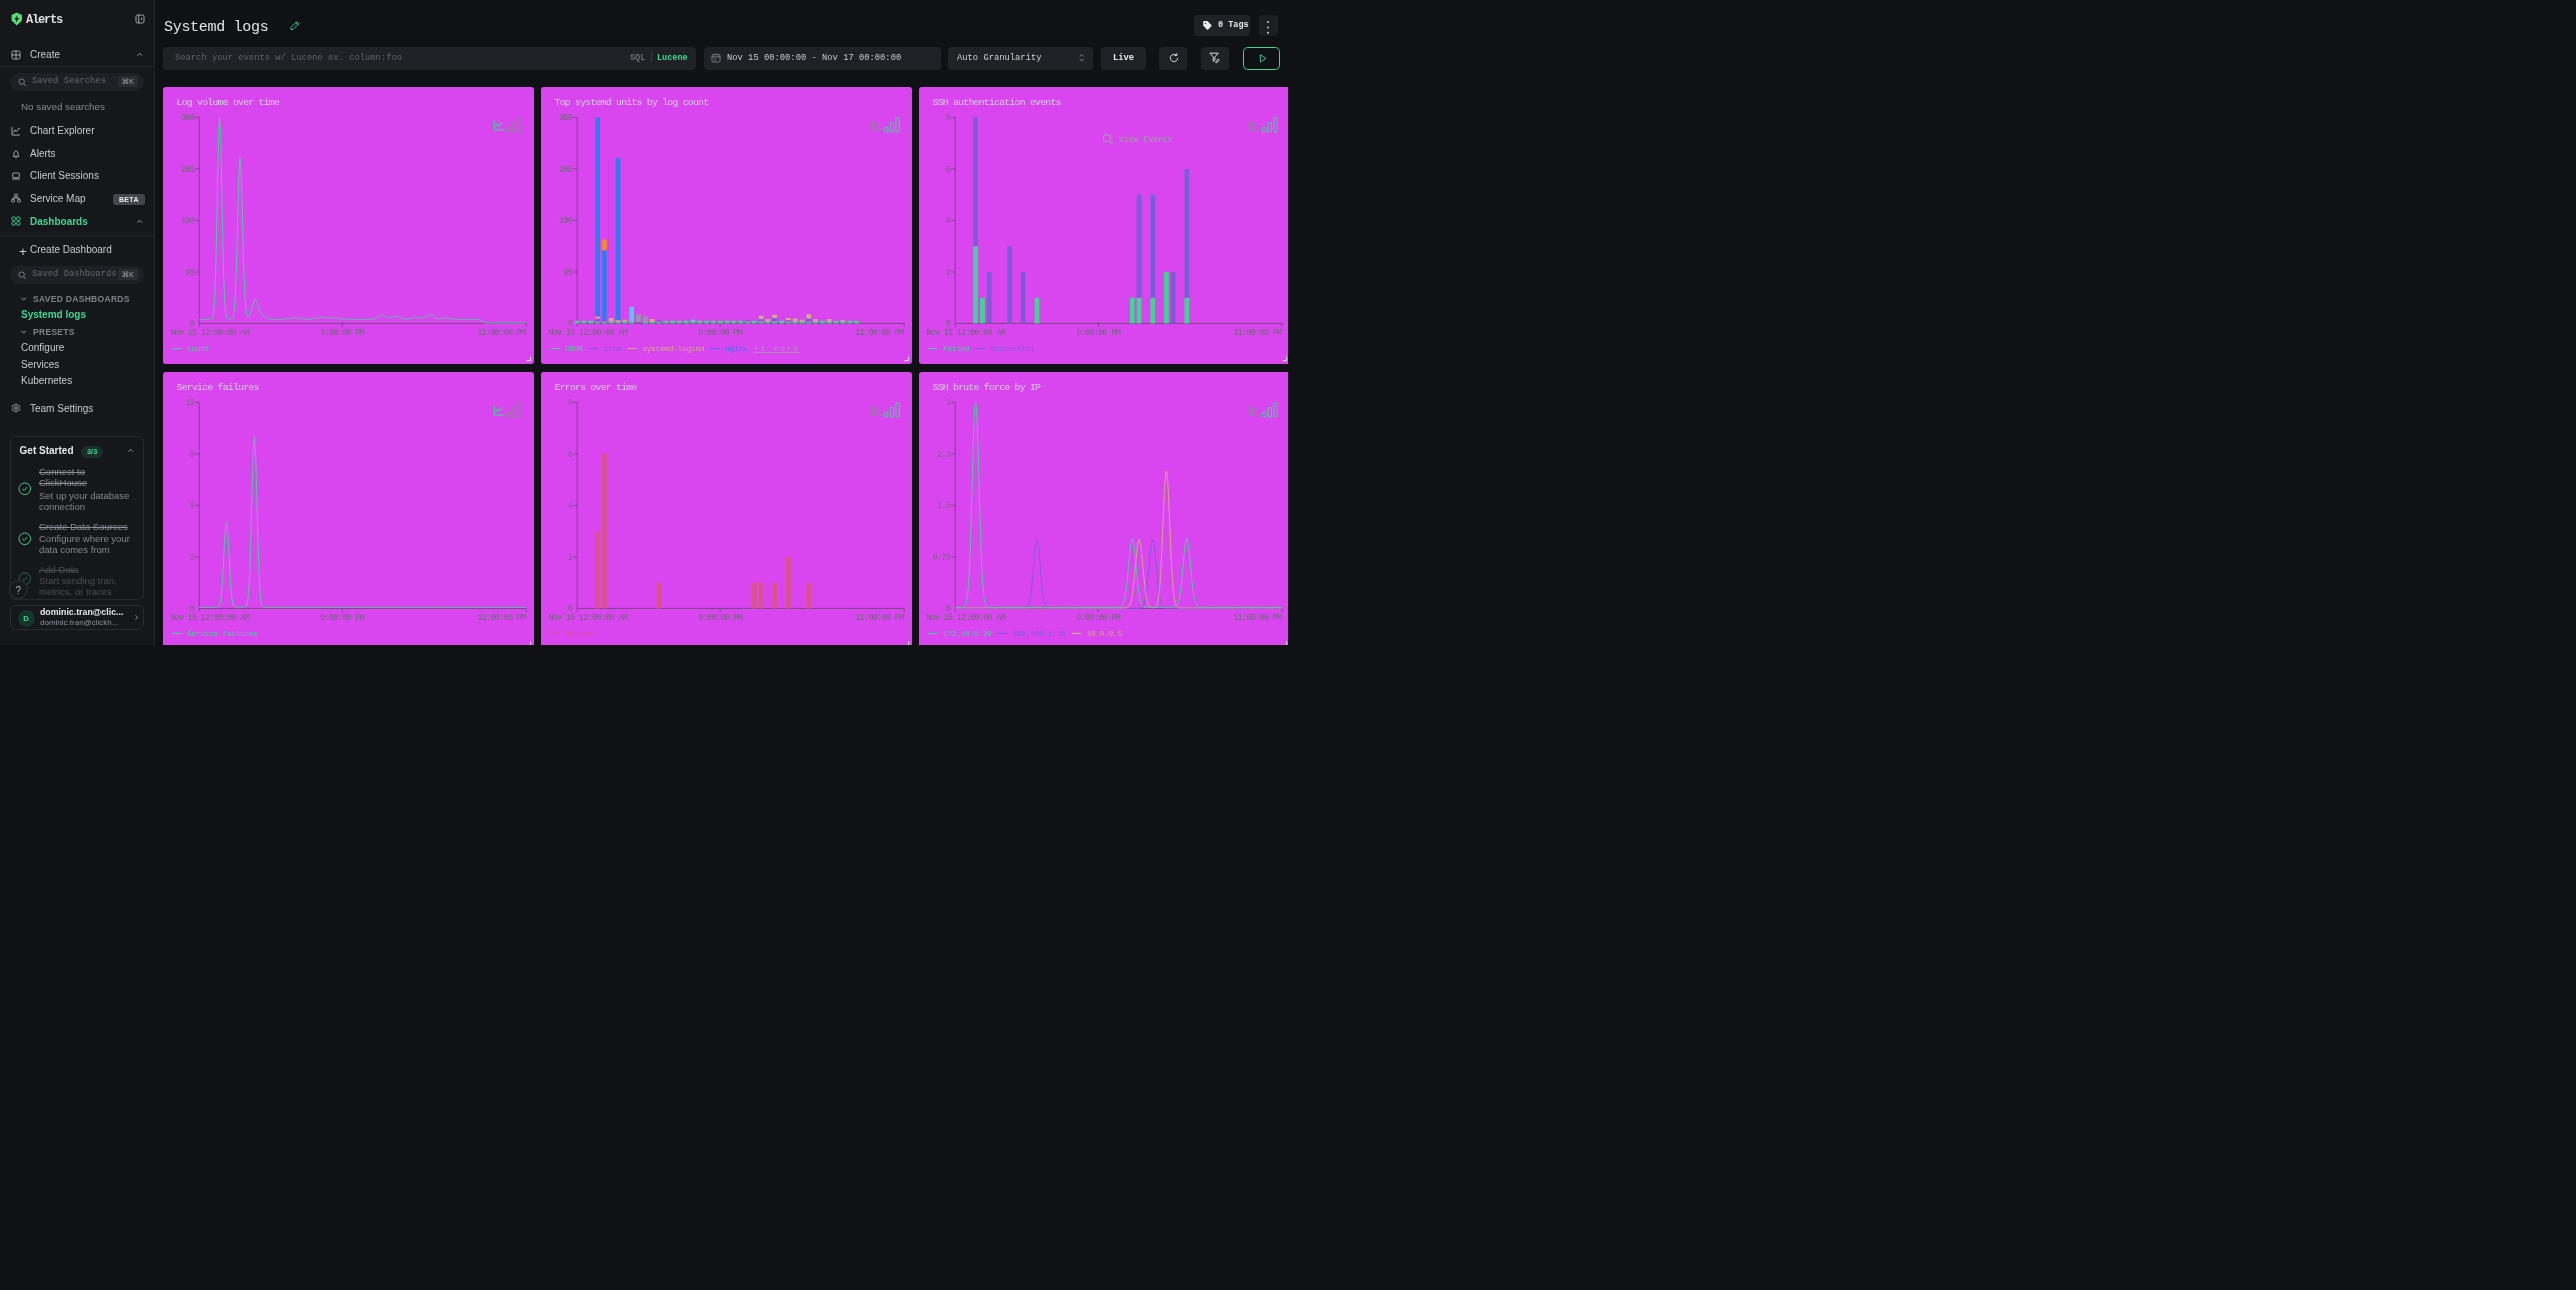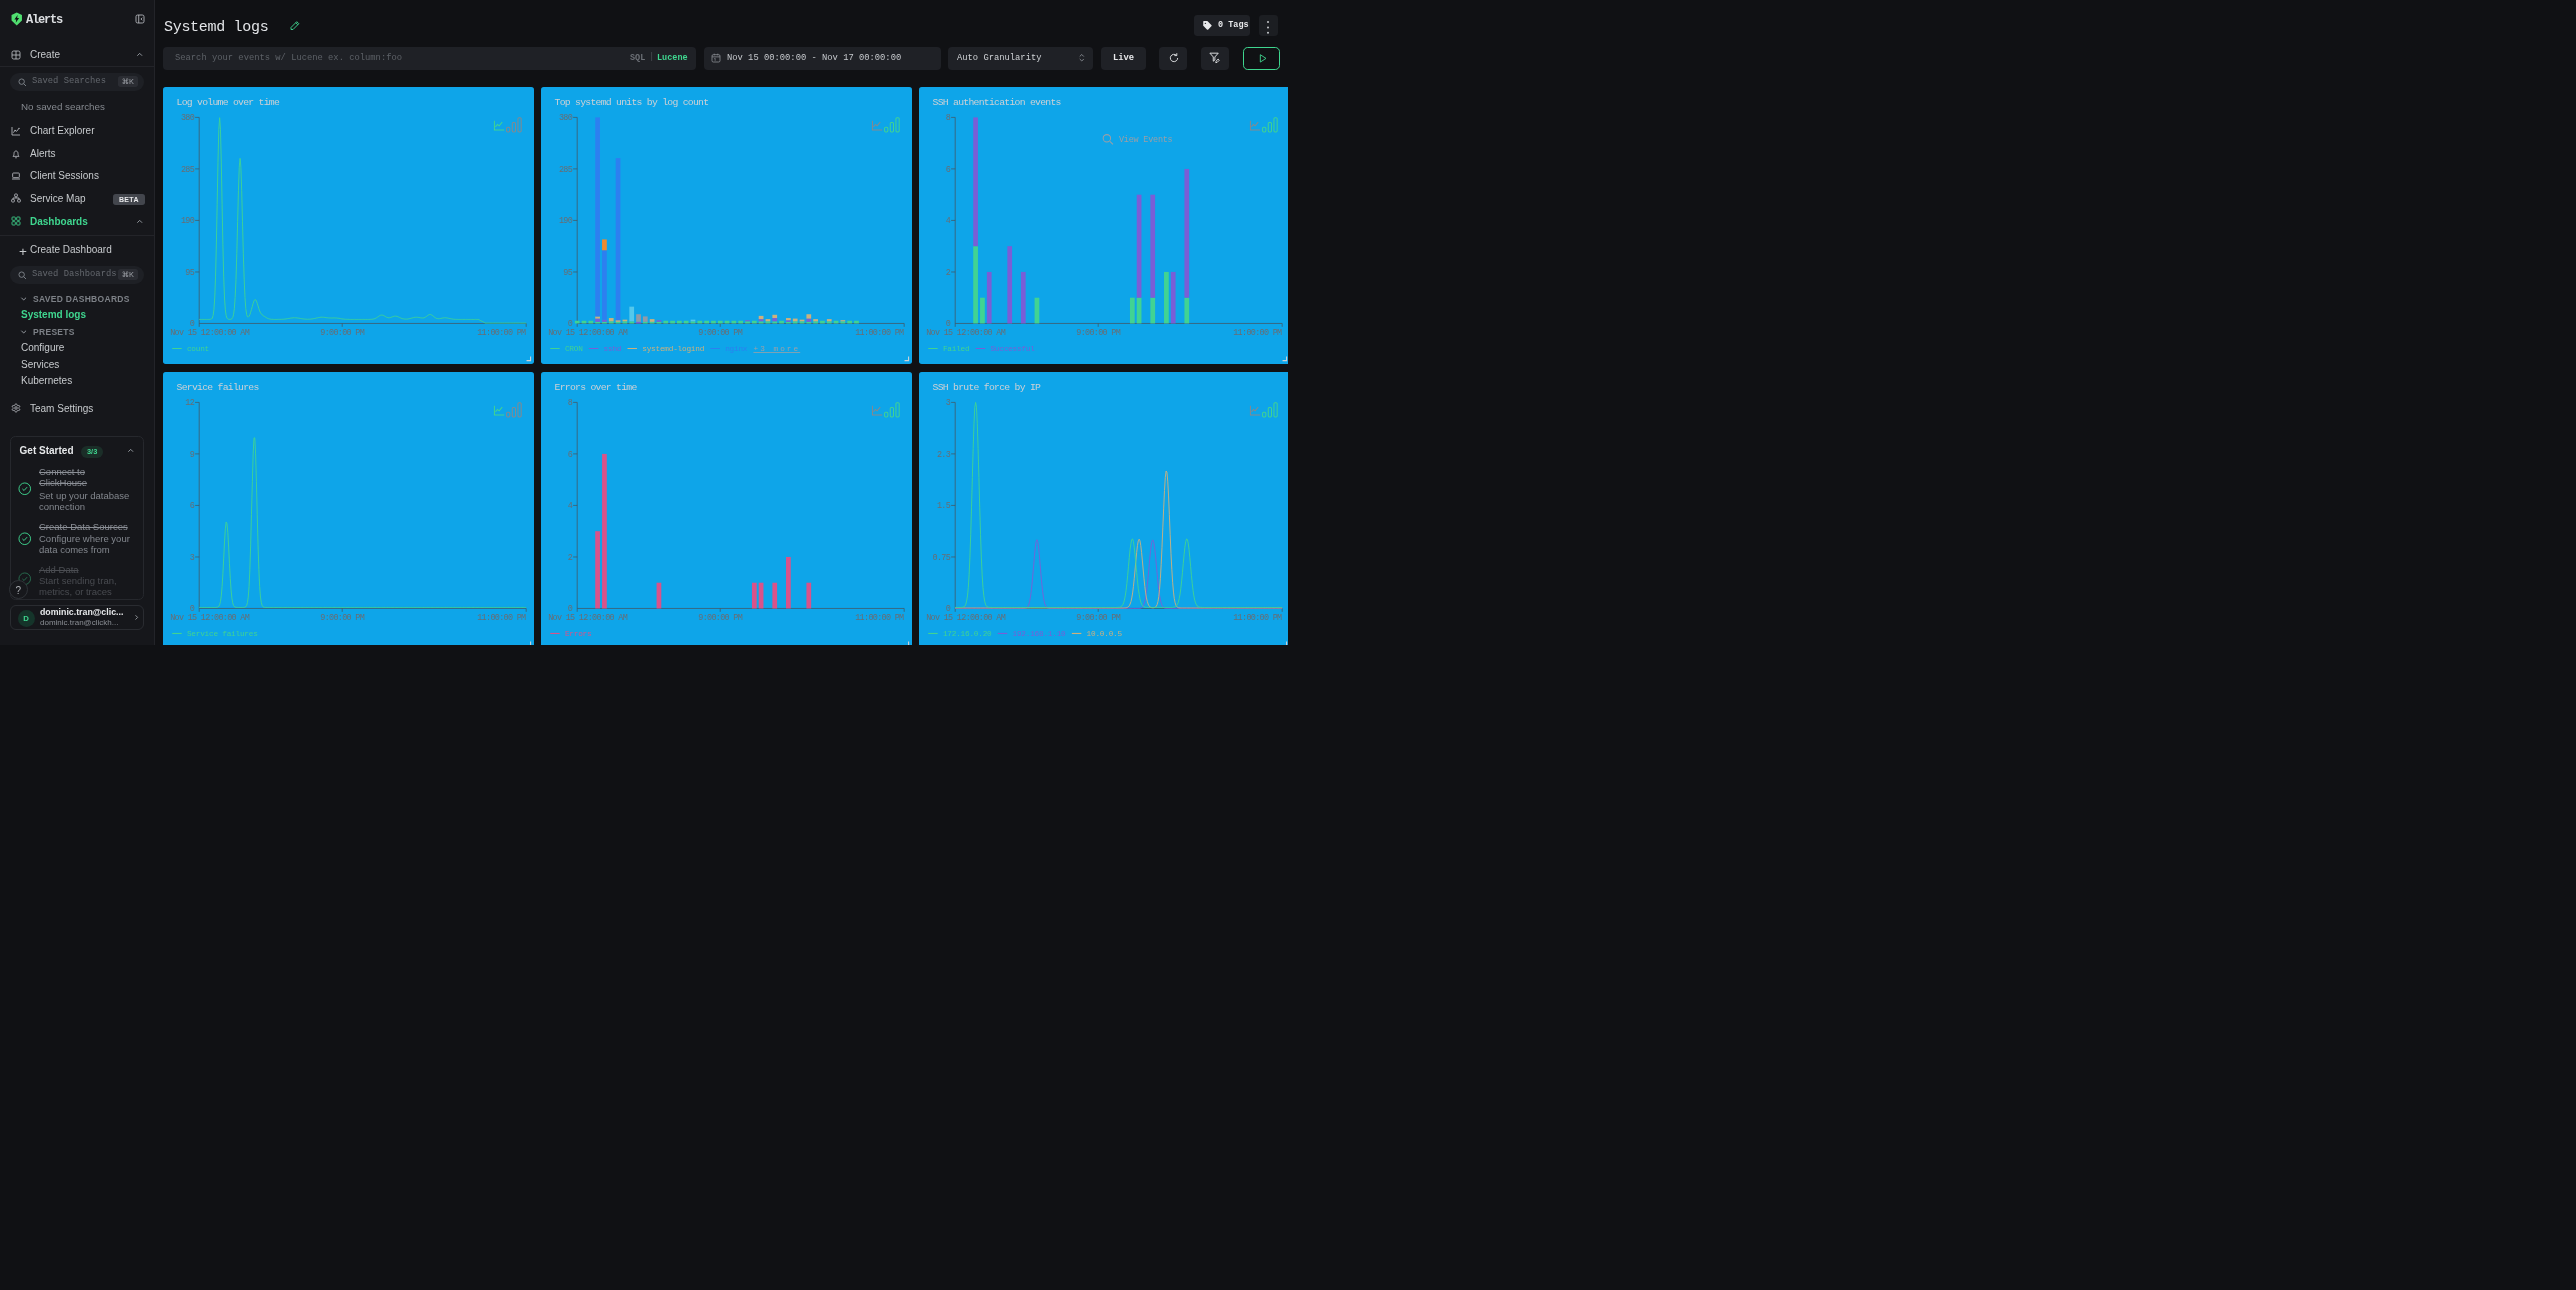--- a/index.html
+++ b/index.html
@@ -1,18 +1,18 @@
 <!DOCTYPE html>
 <html style="font-size:10.8px"><head><meta charset="utf-8"><style>
 *{margin:0;padding:0;box-sizing:border-box}
 html,body{width:1288px;height:645px;overflow:hidden;background:#101114}
 .abs{position:absolute}
 .fade{opacity:.45}
 #app{position:relative;width:1288px;height:645px;font-family:'Liberation Sans',sans-serif}
-.card{position:absolute;width:371px;height:277px;background:#0ea5e9;border-radius:2.7px;overflow:hidden}
+.card{position:absolute;width:371px;height:277px;background:#d946ef;border-radius:2.7px;overflow:hidden}
 .navtxt{font:10px 'Liberation Sans',sans-serif;color:#c7cacd}
 .pill{height:18px;background:#1e2025;border-radius:9.5px}
 .pilltxt{position:absolute;left:22px;top:3.4px;font:8.8px 'Liberation Mono',monospace;color:#64686e}
 .kbd{position:absolute;right:6px;top:3px;background:#2b2d33;color:#9fa3a9;font:7.4px 'Liberation Sans',sans-serif;padding:1px 4px;border-radius:2.7px}
 </style></head><body>
 <div id="app">
 <div class="abs" style="left:0;top:0;width:155px;height:645px;background:#16171b;border-right:0.7px solid #232429"></div>
     <svg class="abs" style="left:10px;top:12px" width="13.5" height="14" viewBox="0 0 24 25" fill="none">
 <path d="M12 0.8 L21.3 5.5 V15.2 L12 24.2 L2.7 15.2 V5.5 Z" fill="#50df70"></path>
 <path d="M13.6 5.2 L7.8 13.4 H11.1 L10.2 19.4 L16.2 10.8 H12.7 Z" fill="#0f1013"></path>

